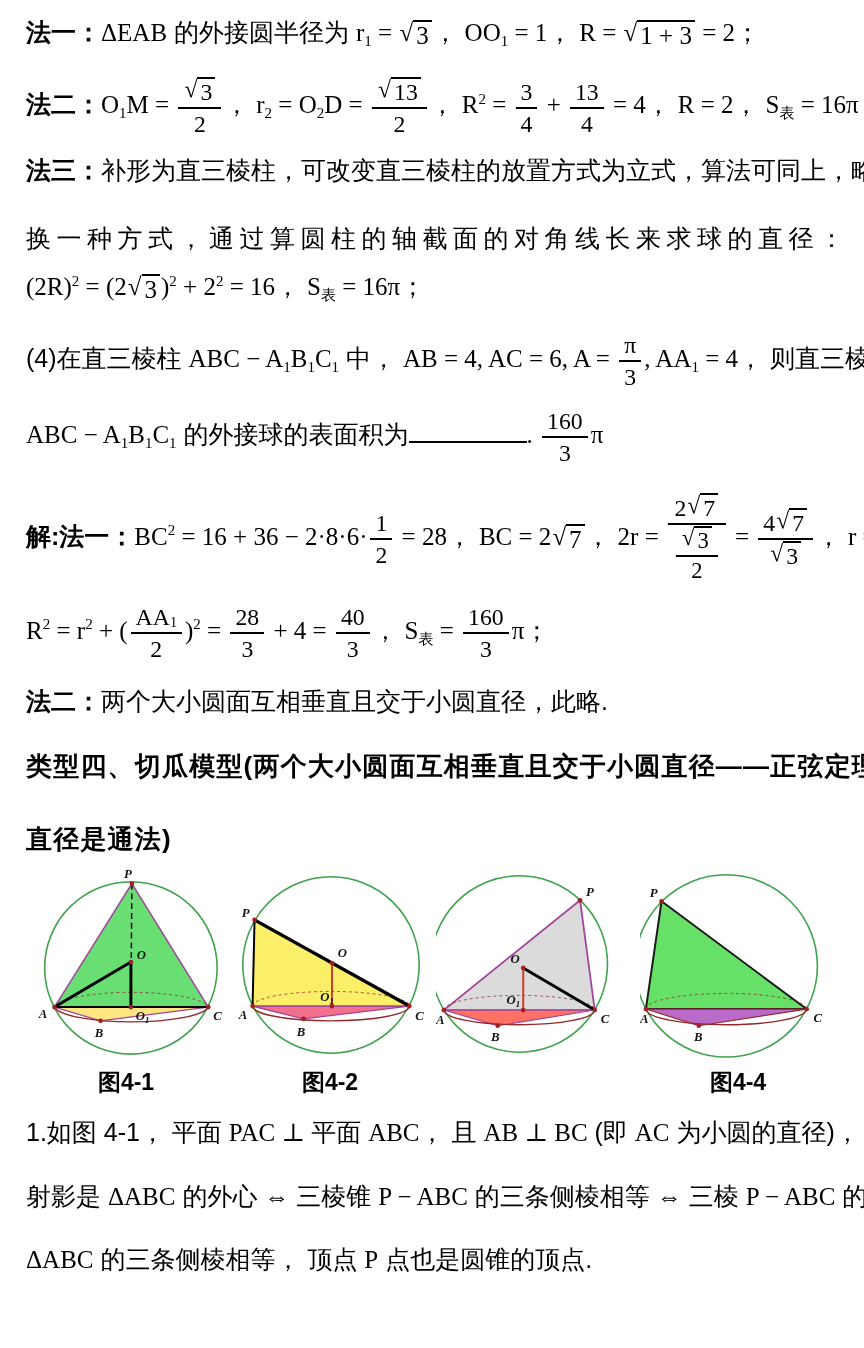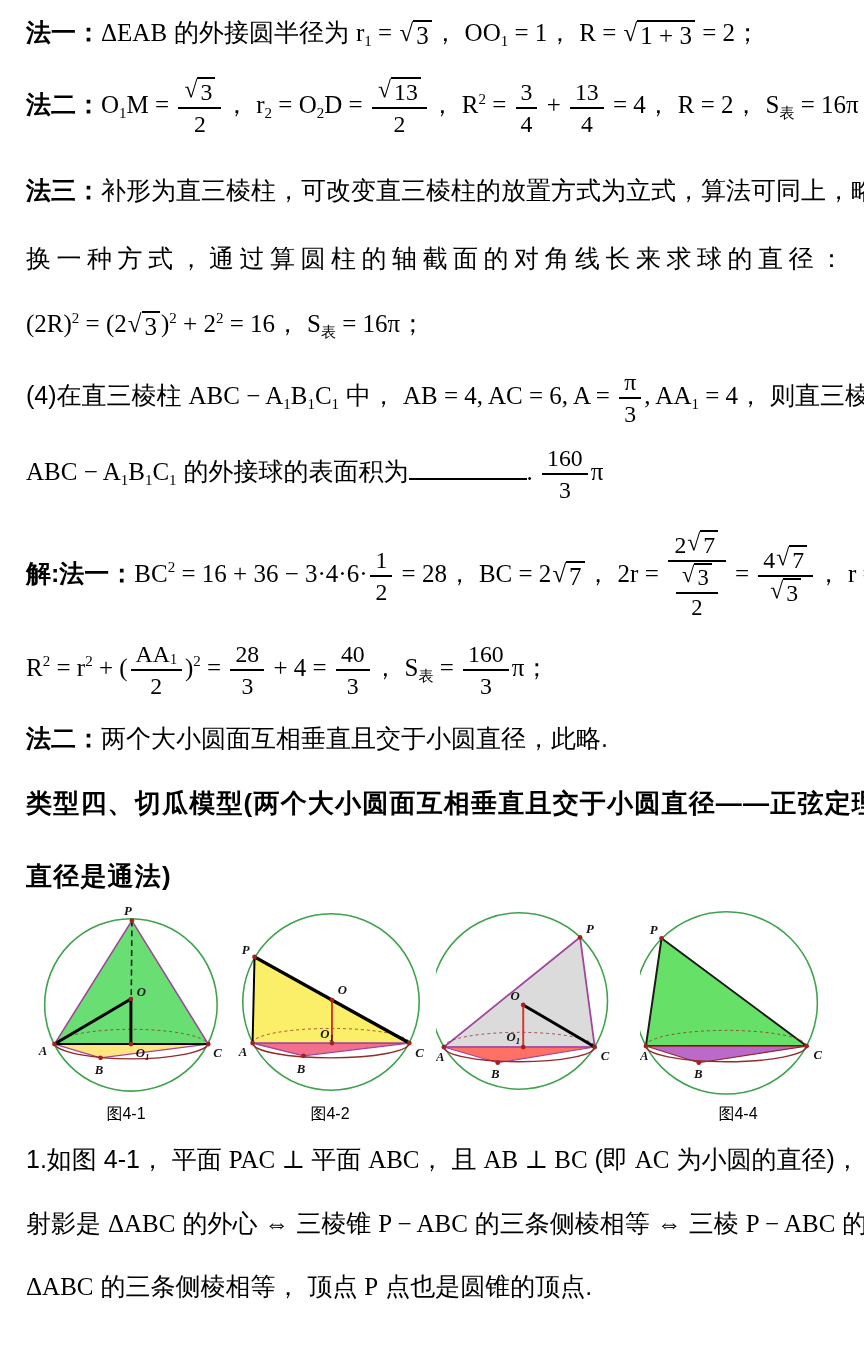--- a/index.html
+++ b/index.html
@@ -19,21 +19,21 @@
   .rd{line-height:1.05;}
   .vn{border-top:2px solid #000;padding:0 3px;line-height:1.15;}
   .bl{display:inline-block;border-bottom:2px solid #000;height:1.05em;vertical-align:baseline;}
   .spread .cn{letter-spacing:5.5px;}
   .h4head{font-size:26px;margin-bottom:38px;}
   .h4head .cn{font-weight:700;letter-spacing:1.2px;}
   .tight{margin-bottom:6px;}
 
   .figrow{display:flex;justify-content:space-between;align-items:flex-start;padding:0 2px;margin:4px 0 18px 0;}
   figure{margin:0;text-align:center;}
-  .figcap{font-family:"Liberation Sans",sans-serif;font-weight:400;font-size:16px;margin-top:0px;}
+  .figcap{font-family:"Liberation Sans",sans-serif;font-weight:700;font-size:23px;margin-top:0px;}
 
   .gc{fill:none;stroke:var(--circle_green);stroke-width:1.6;}
   .arct{fill:none;stroke:var(--arc_dark_red);stroke-width:1;stroke-dasharray:3 3;opacity:.8;}
   .arcb{fill:none;stroke:var(--arc_dark_red);stroke-width:1.4;}
   .dot{fill:var(--dot_red);}
   .lbl{font-family:"Liberation Serif","DejaVu Serif",serif;font-style:italic;font-weight:700;font-size:13px;fill:#141414;}
   .lblsub{font-size:9px;}
   .edgeP{stroke:var(--edge_purple);stroke-width:1.5;fill:none;}
   .thick{stroke:#000;stroke-width:3;fill:none;}
   .thick2{stroke:#000;stroke-width:3.5;fill:none;}
@@ -54,21 +54,21 @@
 
 <div class="page">
 
   <div class="line"><span class="cn b">法一：</span><span class="rm">Δ</span><span class="it">EAB</span><span class="cn"> 的外接圆半径为 </span><span class="it">r</span><span class="sb">1</span><span class="rm"> = </span><span class="sq">
         <span class="rd">√</span>
         <span class="vn"><span class="rm">3</span></span>
       </span><span class="cn">， </span><span class="it">OO</span><span class="sb">1</span><span class="rm"> = 1</span><span class="cn">， </span><span class="it">R</span><span class="rm"> = </span><span class="sq">
         <span class="rd">√</span>
         <span class="vn"><span class="rm">1 + 3</span></span>
       </span><span class="rm"> = 2</span><span class="cn">；</span></div>
-  <div class="line" style="margin-bottom:36px"><span class="cn b">法二：</span><span class="it">O</span><span class="sb">1</span><span class="it">M</span><span class="rm"> = </span><span class="fr">
+  <div class="line" style="margin-bottom:16px"><span class="cn b">法二：</span><span class="it">O</span><span class="sb">1</span><span class="it">M</span><span class="rm"> = </span><span class="fr">
         <span class="nu">
           <span class="sq">
             <span class="rd">√</span>
             <span class="vn"><span class="rm">3</span></span>
           </span>
         </span>
         <span class="de">
           <span class="rm">2</span>
         </span>
       </span><span class="cn">， </span><span class="it">r</span><span class="sb">2</span><span class="rm"> = </span><span class="it">O</span><span class="sb">2</span><span class="it">D</span><span class="rm"> = </span><span class="fr">
@@ -90,42 +90,42 @@
         </span>
       </span><span class="rm"> + </span><span class="fr">
         <span class="nu">
           <span class="rm">13</span>
         </span>
         <span class="de">
           <span class="rm">4</span>
         </span>
       </span><span class="rm"> = 4</span><span class="cn">， </span><span class="it">R</span><span class="rm"> = 2</span><span class="cn">， </span><span class="it">S</span><span class="sb">表</span><span class="rm"> = 16</span><span class="it">π</span><span class="cn">；</span></div>
   <div class="line" style="margin-bottom:34px"><span class="cn b">法三：</span><span class="cn">补形为直三棱柱，可改变直三棱柱的放置方式为立式，算法可同上，略.</span></div>
-  <div class="line spread" style="margin-bottom:31px"><span class="cn">换一种方式，通过算圆柱的轴截面的对角线长来求球的直径：</span></div>
+  <div class="line spread" style="margin-bottom:14px"><span class="cn">换一种方式，通过算圆柱的轴截面的对角线长来求球的直径：</span></div>
   <div class="line" style=""><span class="rm">(2</span><span class="it">R</span><span class="rm">)</span><span class="sup2">2</span><span class="rm"> = (2</span><span class="sq">
         <span class="rd">√</span>
         <span class="vn"><span class="rm">3</span></span>
       </span><span class="rm">)</span><span class="sup2">2</span><span class="rm"> + 2</span><span class="sup2">2</span><span class="rm"> = 16</span><span class="cn">， </span><span class="it">S</span><span class="sb">表</span><span class="rm"> = 16</span><span class="it">π</span><span class="cn">；</span></div>
   <div class="line" style="margin-bottom:16px"><span class="cn">(4)在直三棱柱 </span><span class="it">ABC</span><span class="rm"> − </span><span class="it">A</span><span class="sb">1</span><span class="it">B</span><span class="sb">1</span><span class="it">C</span><span class="sb">1</span><span class="cn"> 中， </span><span class="it">AB</span><span class="rm"> = 4, </span><span class="it">AC</span><span class="rm"> = 6, </span><span class="it">A</span><span class="rm"> = </span><span class="fr">
         <span class="nu">
           <span class="it">π</span>
         </span>
         <span class="de">
           <span class="rm">3</span>
         </span>
       </span><span class="rm">, </span><span class="it">AA</span><span class="sb">1</span><span class="rm"> = 4</span><span class="cn">， 则直三棱柱</span></div>
   <div class="line" style="margin-bottom:26px"><span class="it">ABC</span><span class="rm"> − </span><span class="it">A</span><span class="sb">1</span><span class="it">B</span><span class="sb">1</span><span class="it">C</span><span class="sb">1</span><span class="cn"> 的外接球的表面积为</span><span class="bl" style="width: 118px;"></span><span class="rm">. </span><span class="fr">
         <span class="nu">
           <span class="rm">160</span>
         </span>
         <span class="de">
           <span class="rm">3</span>
         </span>
       </span><span class="it">π</span></div>
-  <div class="line" style="margin-bottom:18px"><span class="cn b">解:法一：</span><span class="it">BC</span><span class="sup2">2</span><span class="rm"> = 16 + 36 − 3·4·6·</span><span class="fr">
+  <div class="line" style="margin-bottom:18px"><span class="cn b">解:法一：</span><span class="it">BC</span><span class="sup2">2</span><span class="rm"> = 16 + 36 − 2·8·6·</span><span class="fr">
         <span class="nu">
           <span class="rm">1</span>
         </span>
         <span class="de">
           <span class="rm">2</span>
         </span>
       </span><span class="rm"> = 28</span><span class="cn">， </span><span class="it">BC</span><span class="rm"> = 2</span><span class="sq">
         <span class="rd">√</span>
         <span class="vn"><span class="rm">7</span></span>
       </span><span class="cn">， </span><span class="rm">2</span><span class="it">r</span><span class="rm"> = </span><span class="fr">

